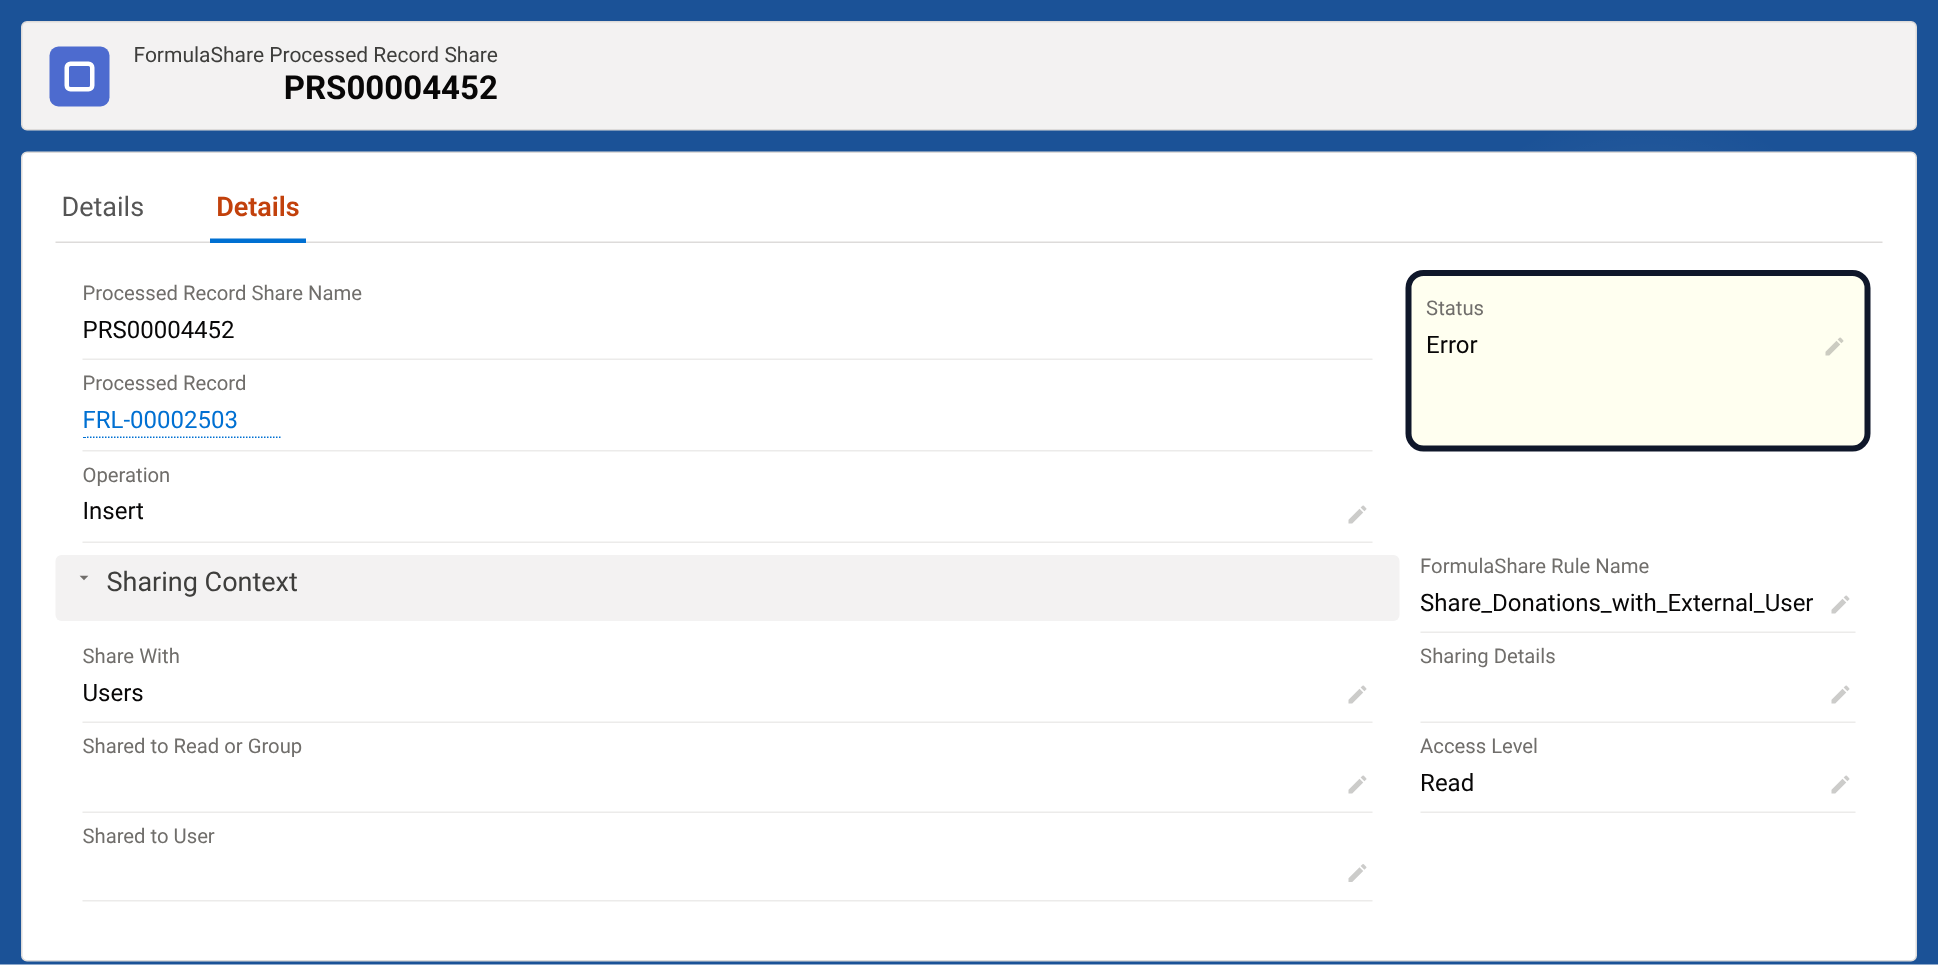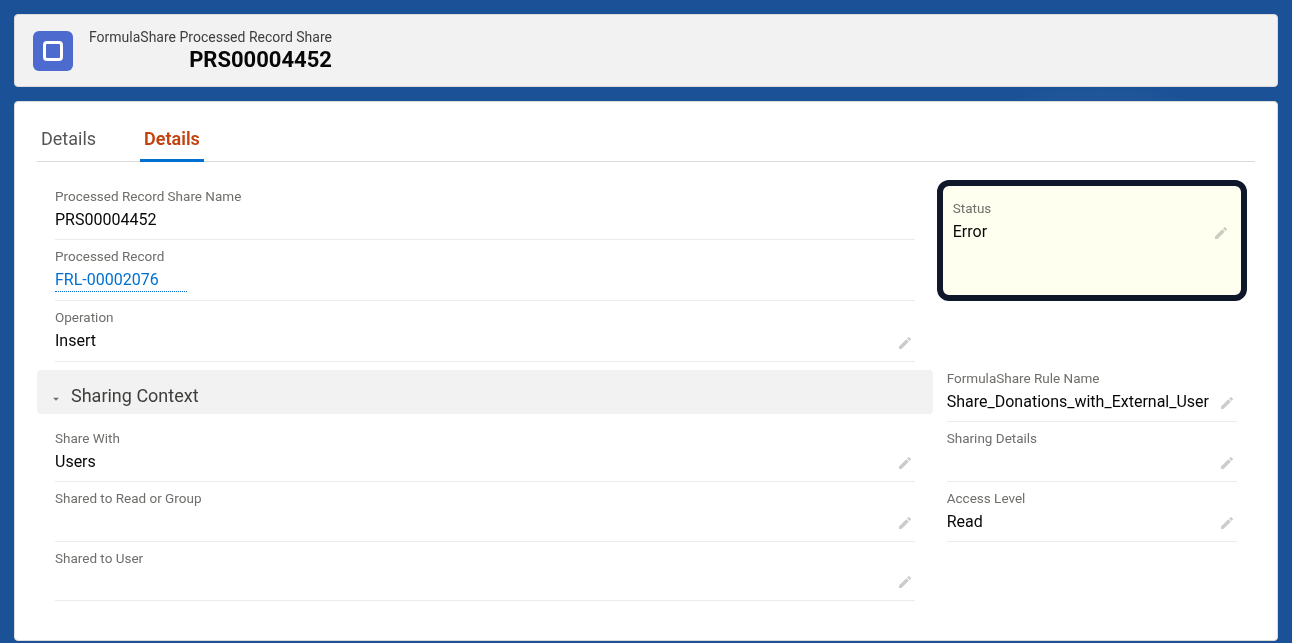--- a/index.html
+++ b/index.html
@@ -122,40 +122,40 @@
     width: 16px;
     height: 16px;
     opacity: 0.35;
     cursor: pointer;
   }
   .edit-icon svg { width: 16px; height: 16px; }
   .highlight-box {
     grid-column: 2;
     grid-row: 1 / span 2;
     background: #fffff0;
-    border: 6px solid #0f172a;
+    border: 4px solid #0f172a;
     border-radius: 12px;
     padding: 6px 10px;
     margin-left: -10px;
     margin-right: -10px;
   }
   .highlight-box .field {
     border-bottom: 1px solid #e8e3c4;
   }
   .highlight-box .field:last-child {
     border-bottom: none;
   }
   .section-header {
     grid-column: 1 / -1;
     background: #f3f2f2;
     border-radius: 4px;
     padding: 8px 12px;
     margin: 8px -18px 8px -18px;
     display: flex;
-    align-items: flex-end;
+    align-items: flex-start;
     gap: 8px;
     font-size: 18px;
     color: #3e3e3c;
     cursor: pointer;
   }
   .section-chevron {
     width: 14px; height: 14px;
     display: inline-flex;
   }
   .spacer-cell { }
@@ -193,21 +193,21 @@
         <span class="edit-icon">
           <svg viewBox="0 0 24 24" fill="#706e6b">
               <path d="M3 17.25V21h3.75l11-11-3.75-3.75-11 11zM20.7 7.04a1 1 0 0 0 0-1.41l-2.34-2.34a1 1 0 0 0-1.41 0l-1.83 1.83 3.75 3.75 1.83-1.83z"></path>
             </svg>
         </span>
       </div>
     </div>
 
     <div class="field">
       <div class="field-label">Processed Record</div>
-      <a class="field-value link">FRL-00002076</a>
+      <a class="field-value link">FRL-00002503</a>
     </div>
 
     <div class="field">
       <div class="field-label">Operation</div>
       <div class="field-value">Insert</div>
       <span class="edit-icon">
         <svg viewBox="0 0 24 24" fill="#706e6b">
             <path d="M3 17.25V21h3.75l11-11-3.75-3.75-11 11zM20.7 7.04a1 1 0 0 0 0-1.41l-2.34-2.34a1 1 0 0 0-1.41 0l-1.83 1.83 3.75 3.75 1.83-1.83z"></path>
           </svg>
       </span>

